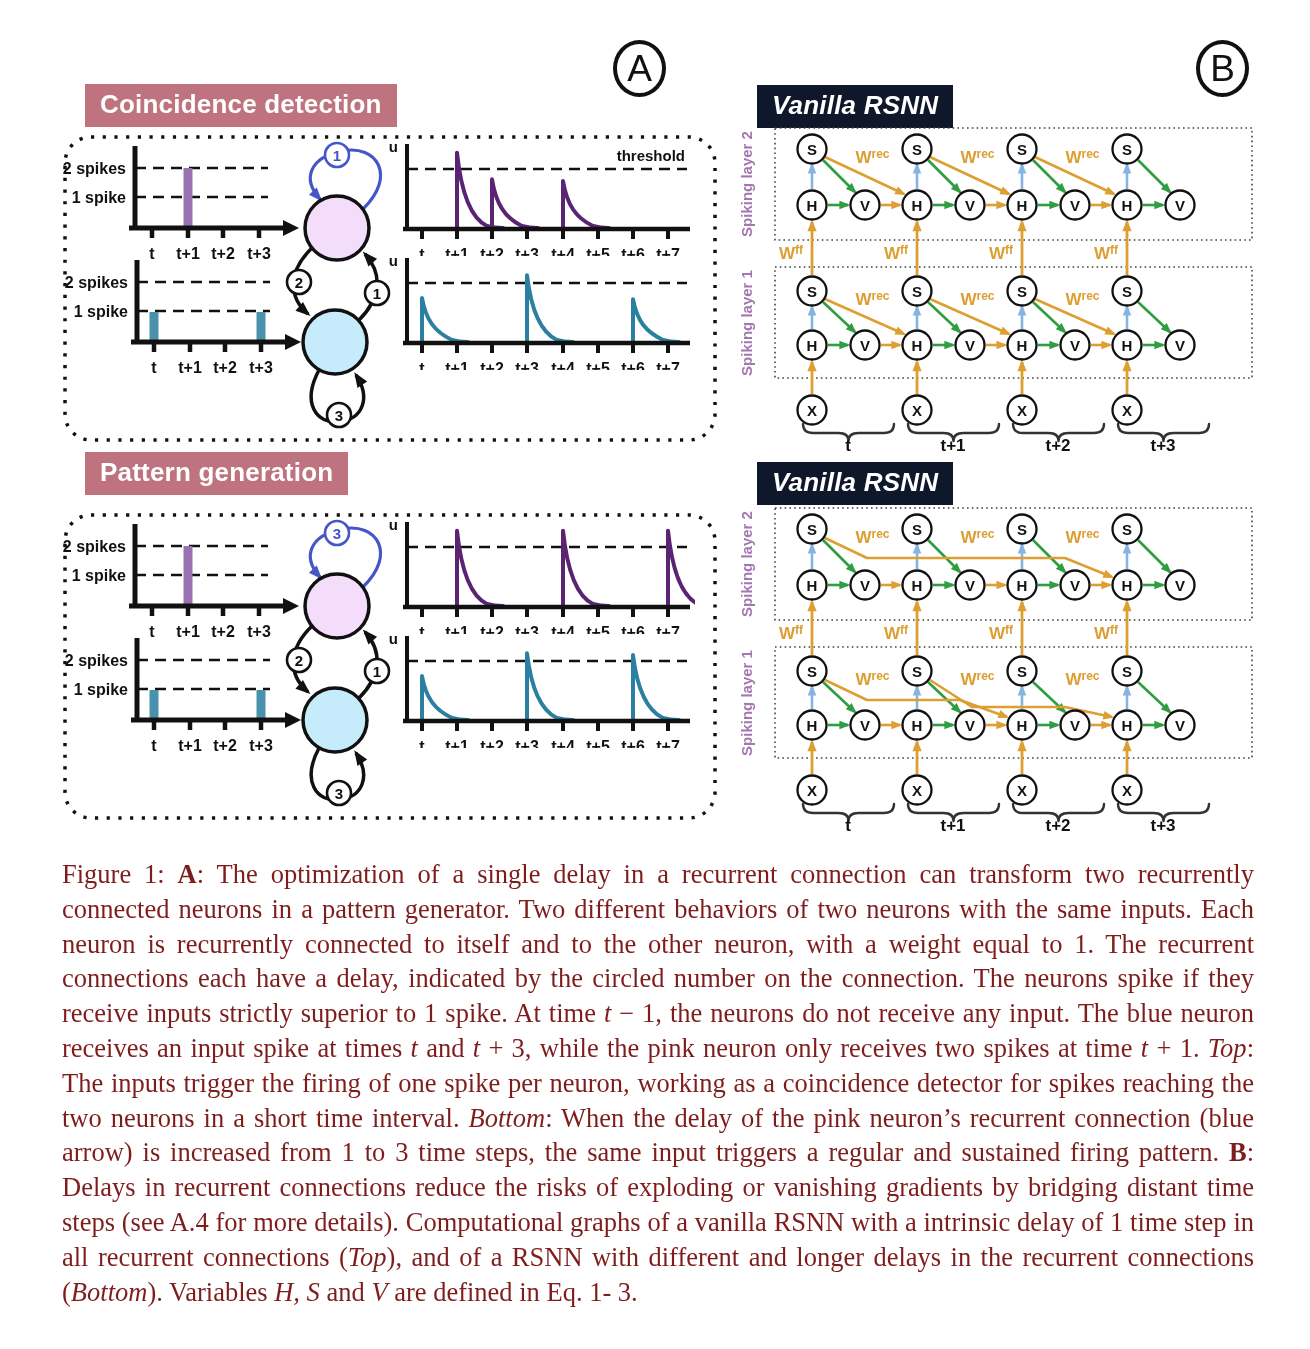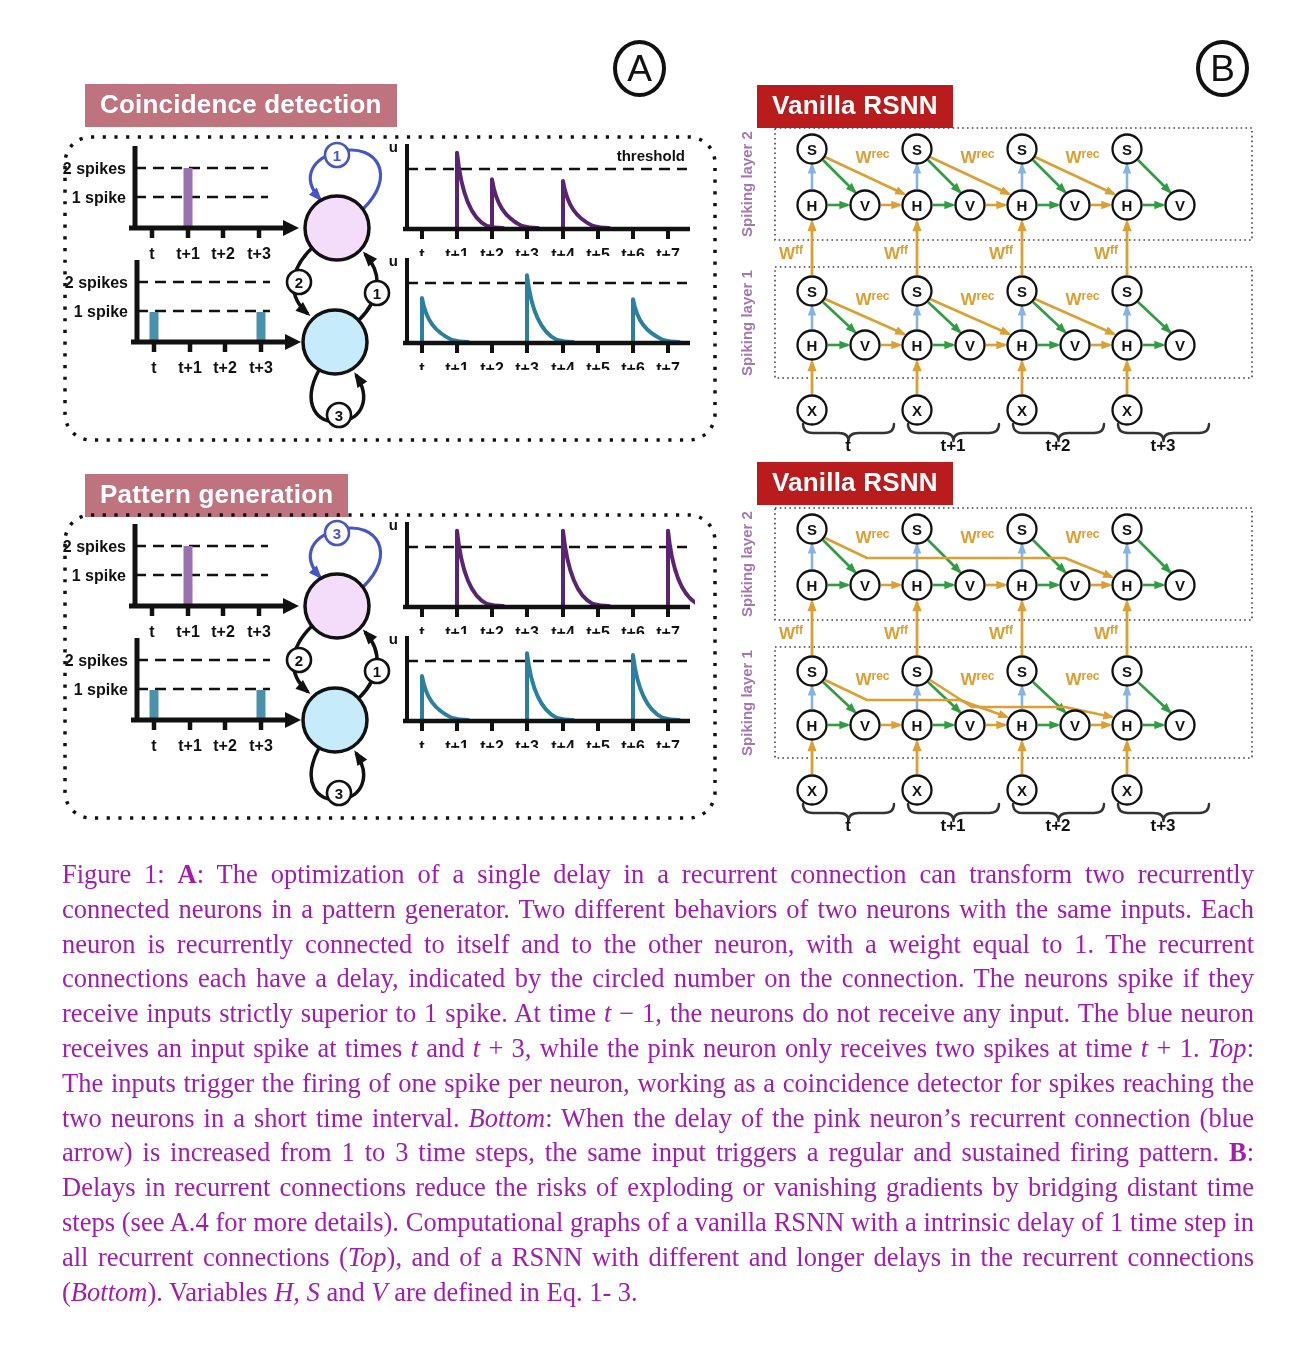--- a/index.html
+++ b/index.html
@@ -1,28 +1,28 @@
 <!DOCTYPE html>
 <html><head>
 <meta charset="utf-8">
 <style>
   html,body{margin:0;padding:0;background:#fff;}
   .page{position:relative;width:1310px;height:1349px;background:#fff;font-family:"Liberation Sans",sans-serif;overflow:hidden;}
   .badge{position:absolute;color:#fff;font-weight:bold;font-size:26px;line-height:1;padding:7px 15px 10px;border-radius:0;letter-spacing:.2px;}
   .badge.rose{background:#bf737f;}
-  .badge.purple{background:#b91c1c;}
+  .badge.purple{background:#0f172a;font-style:italic;}
   #badge-cd{left:85px;top:84px;}
-  #badge-pg{left:85px;top:474px;}
+  #badge-pg{left:85px;top:452px;}
   #badge-vr{left:757px;top:85px;}
   #badge-dr{left:757px;top:462px;}
   .label-circle{position:absolute;width:45px;height:49px;border:4px solid #111;border-radius:50%;display:flex;align-items:center;justify-content:center;font-size:37px;color:#111;background:#fff;}
   #label-a{left:613px;top:40px;}
   #label-b{left:1196px;top:40px;}
   #diagram{position:absolute;left:0;top:0;}
-  #caption{position:absolute;left:62px;top:857px;width:1192px;margin:0;font-family:"Liberation Serif",serif;font-size:26.5px;line-height:34.8px;color:#a21caf;text-align:justify;}
+  #caption{position:absolute;left:62px;top:857px;width:1192px;margin:0;font-family:"Liberation Serif",serif;font-size:26.5px;line-height:34.8px;color:#7f1d1d;text-align:justify;}
   #caption i{font-style:italic;}
   #caption b{font-style:normal;font-weight:bold;}
 </style>
 </head>
 <body>
 
 <div class="page">
   <div class="label-circle" id="label-a">A</div>
   <div class="label-circle" id="label-b">B</div>
   <div class="badge rose" id="badge-cd">Coincidence detection</div>

